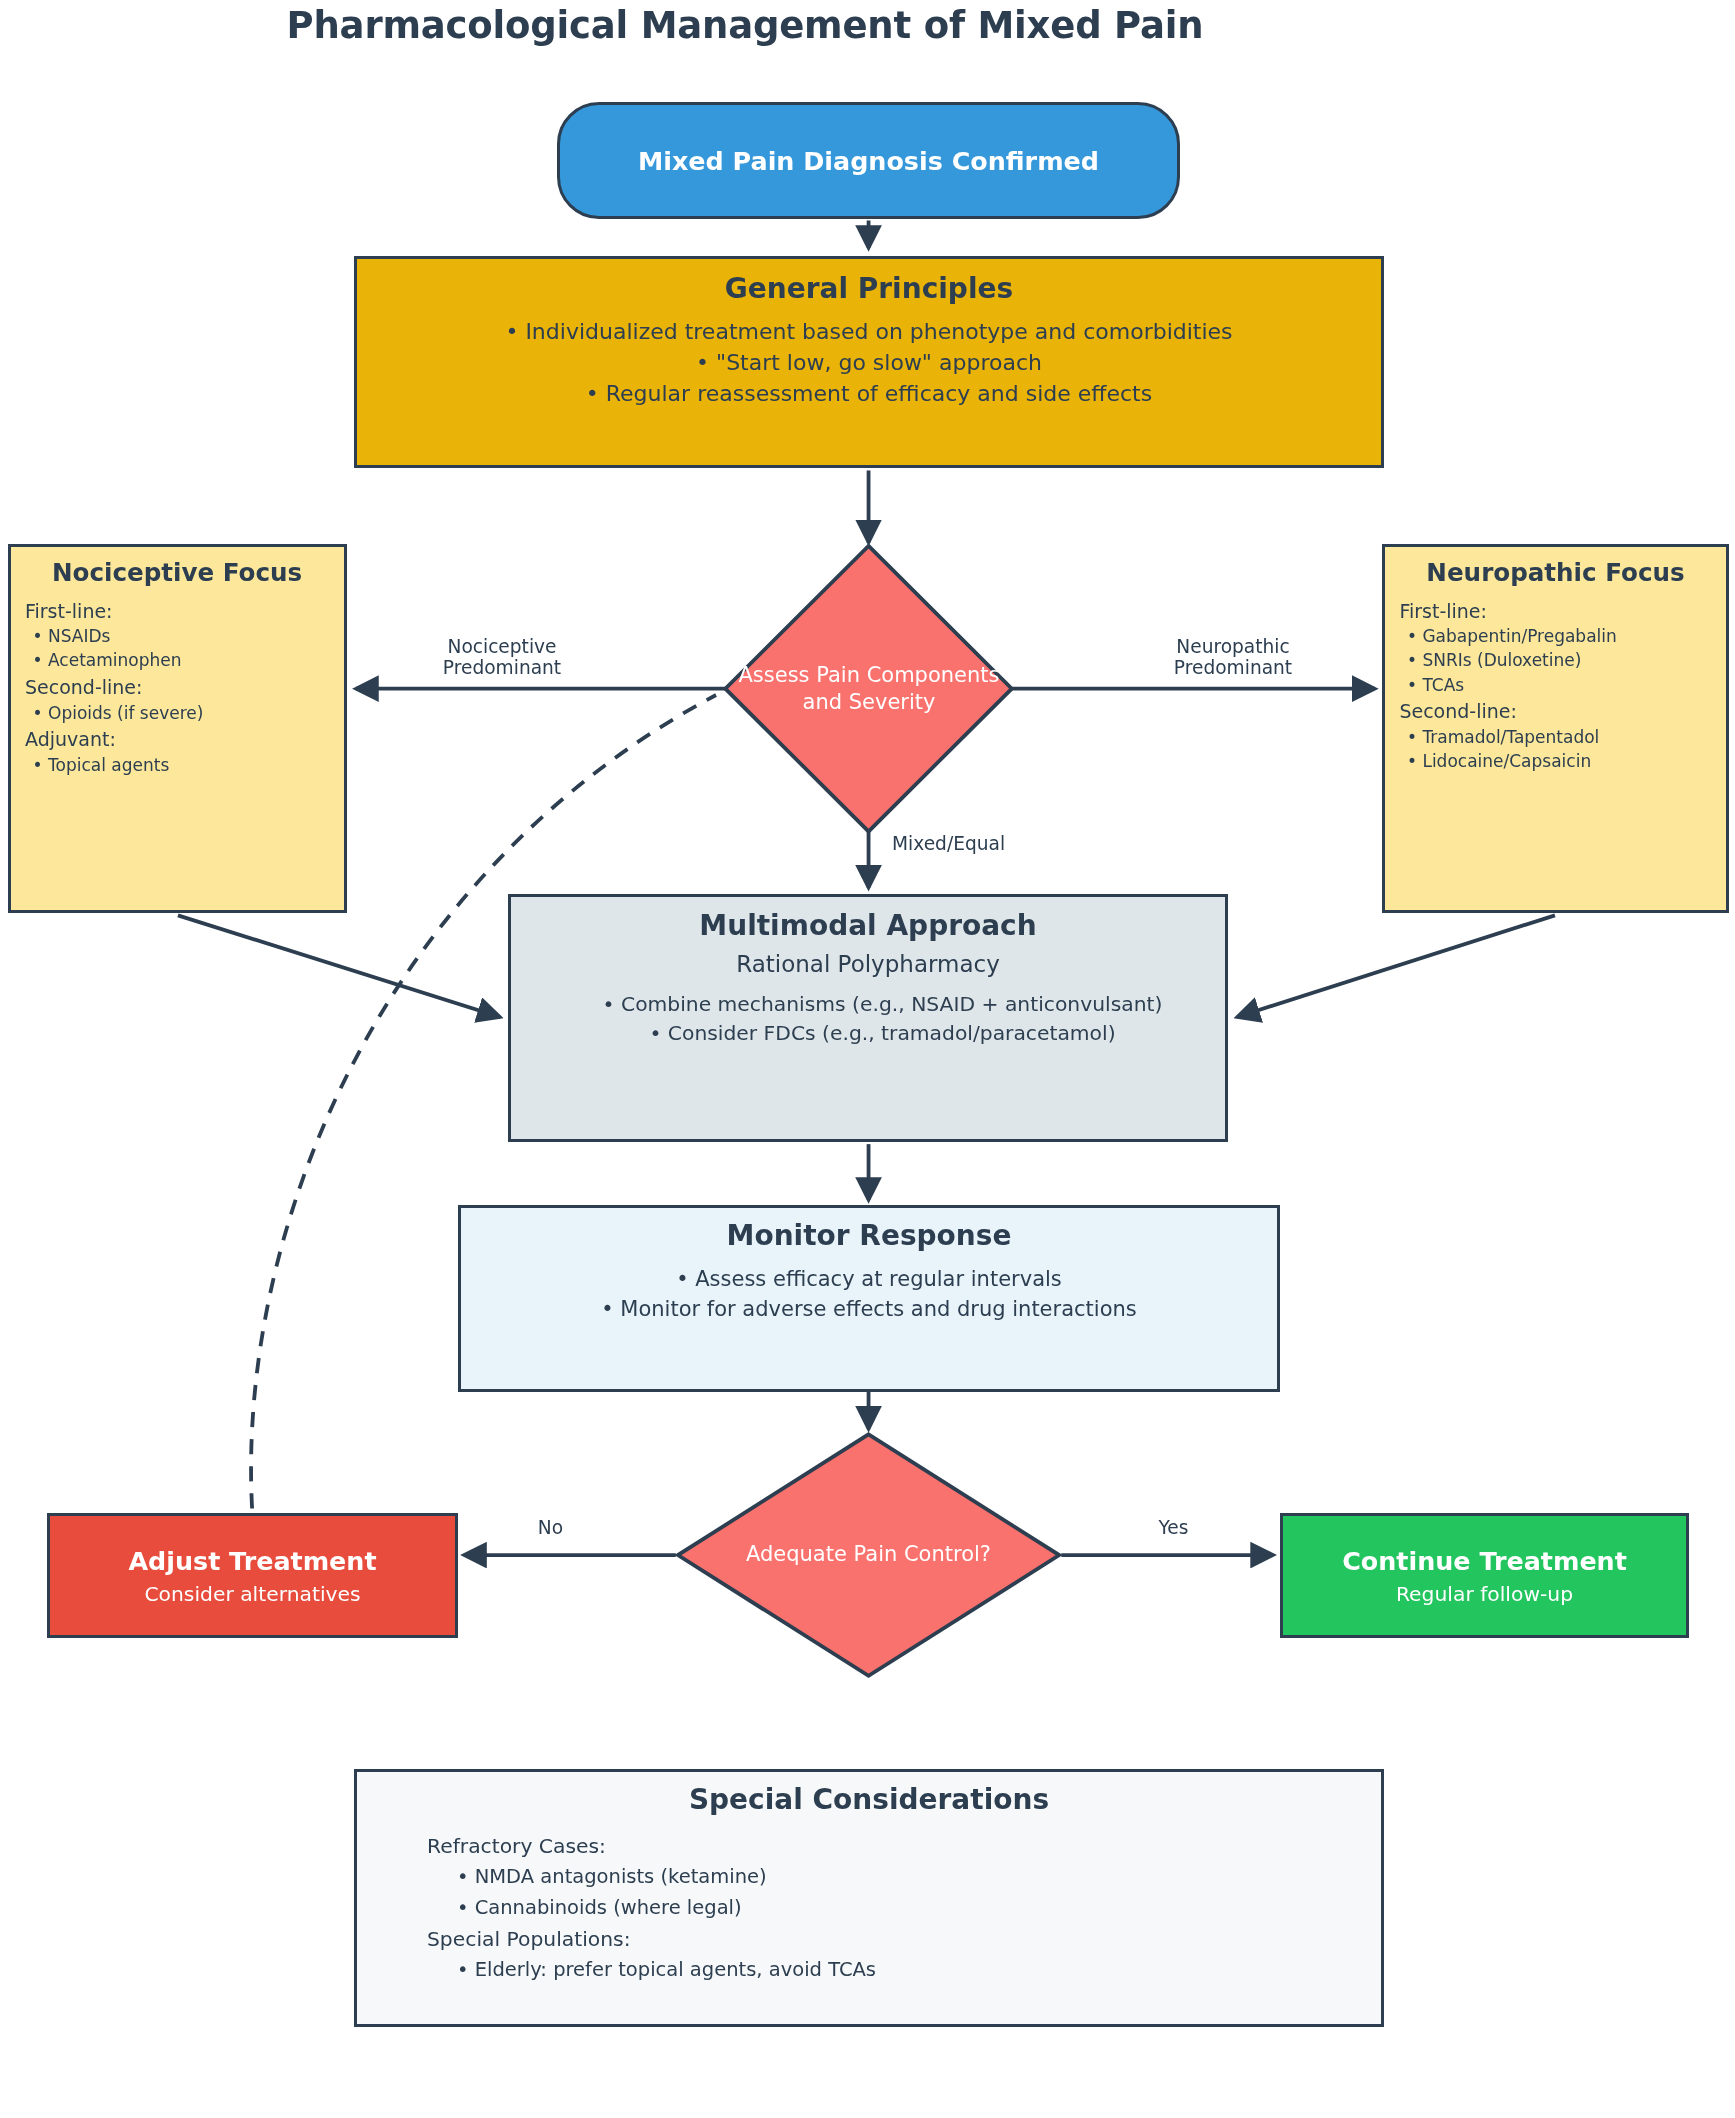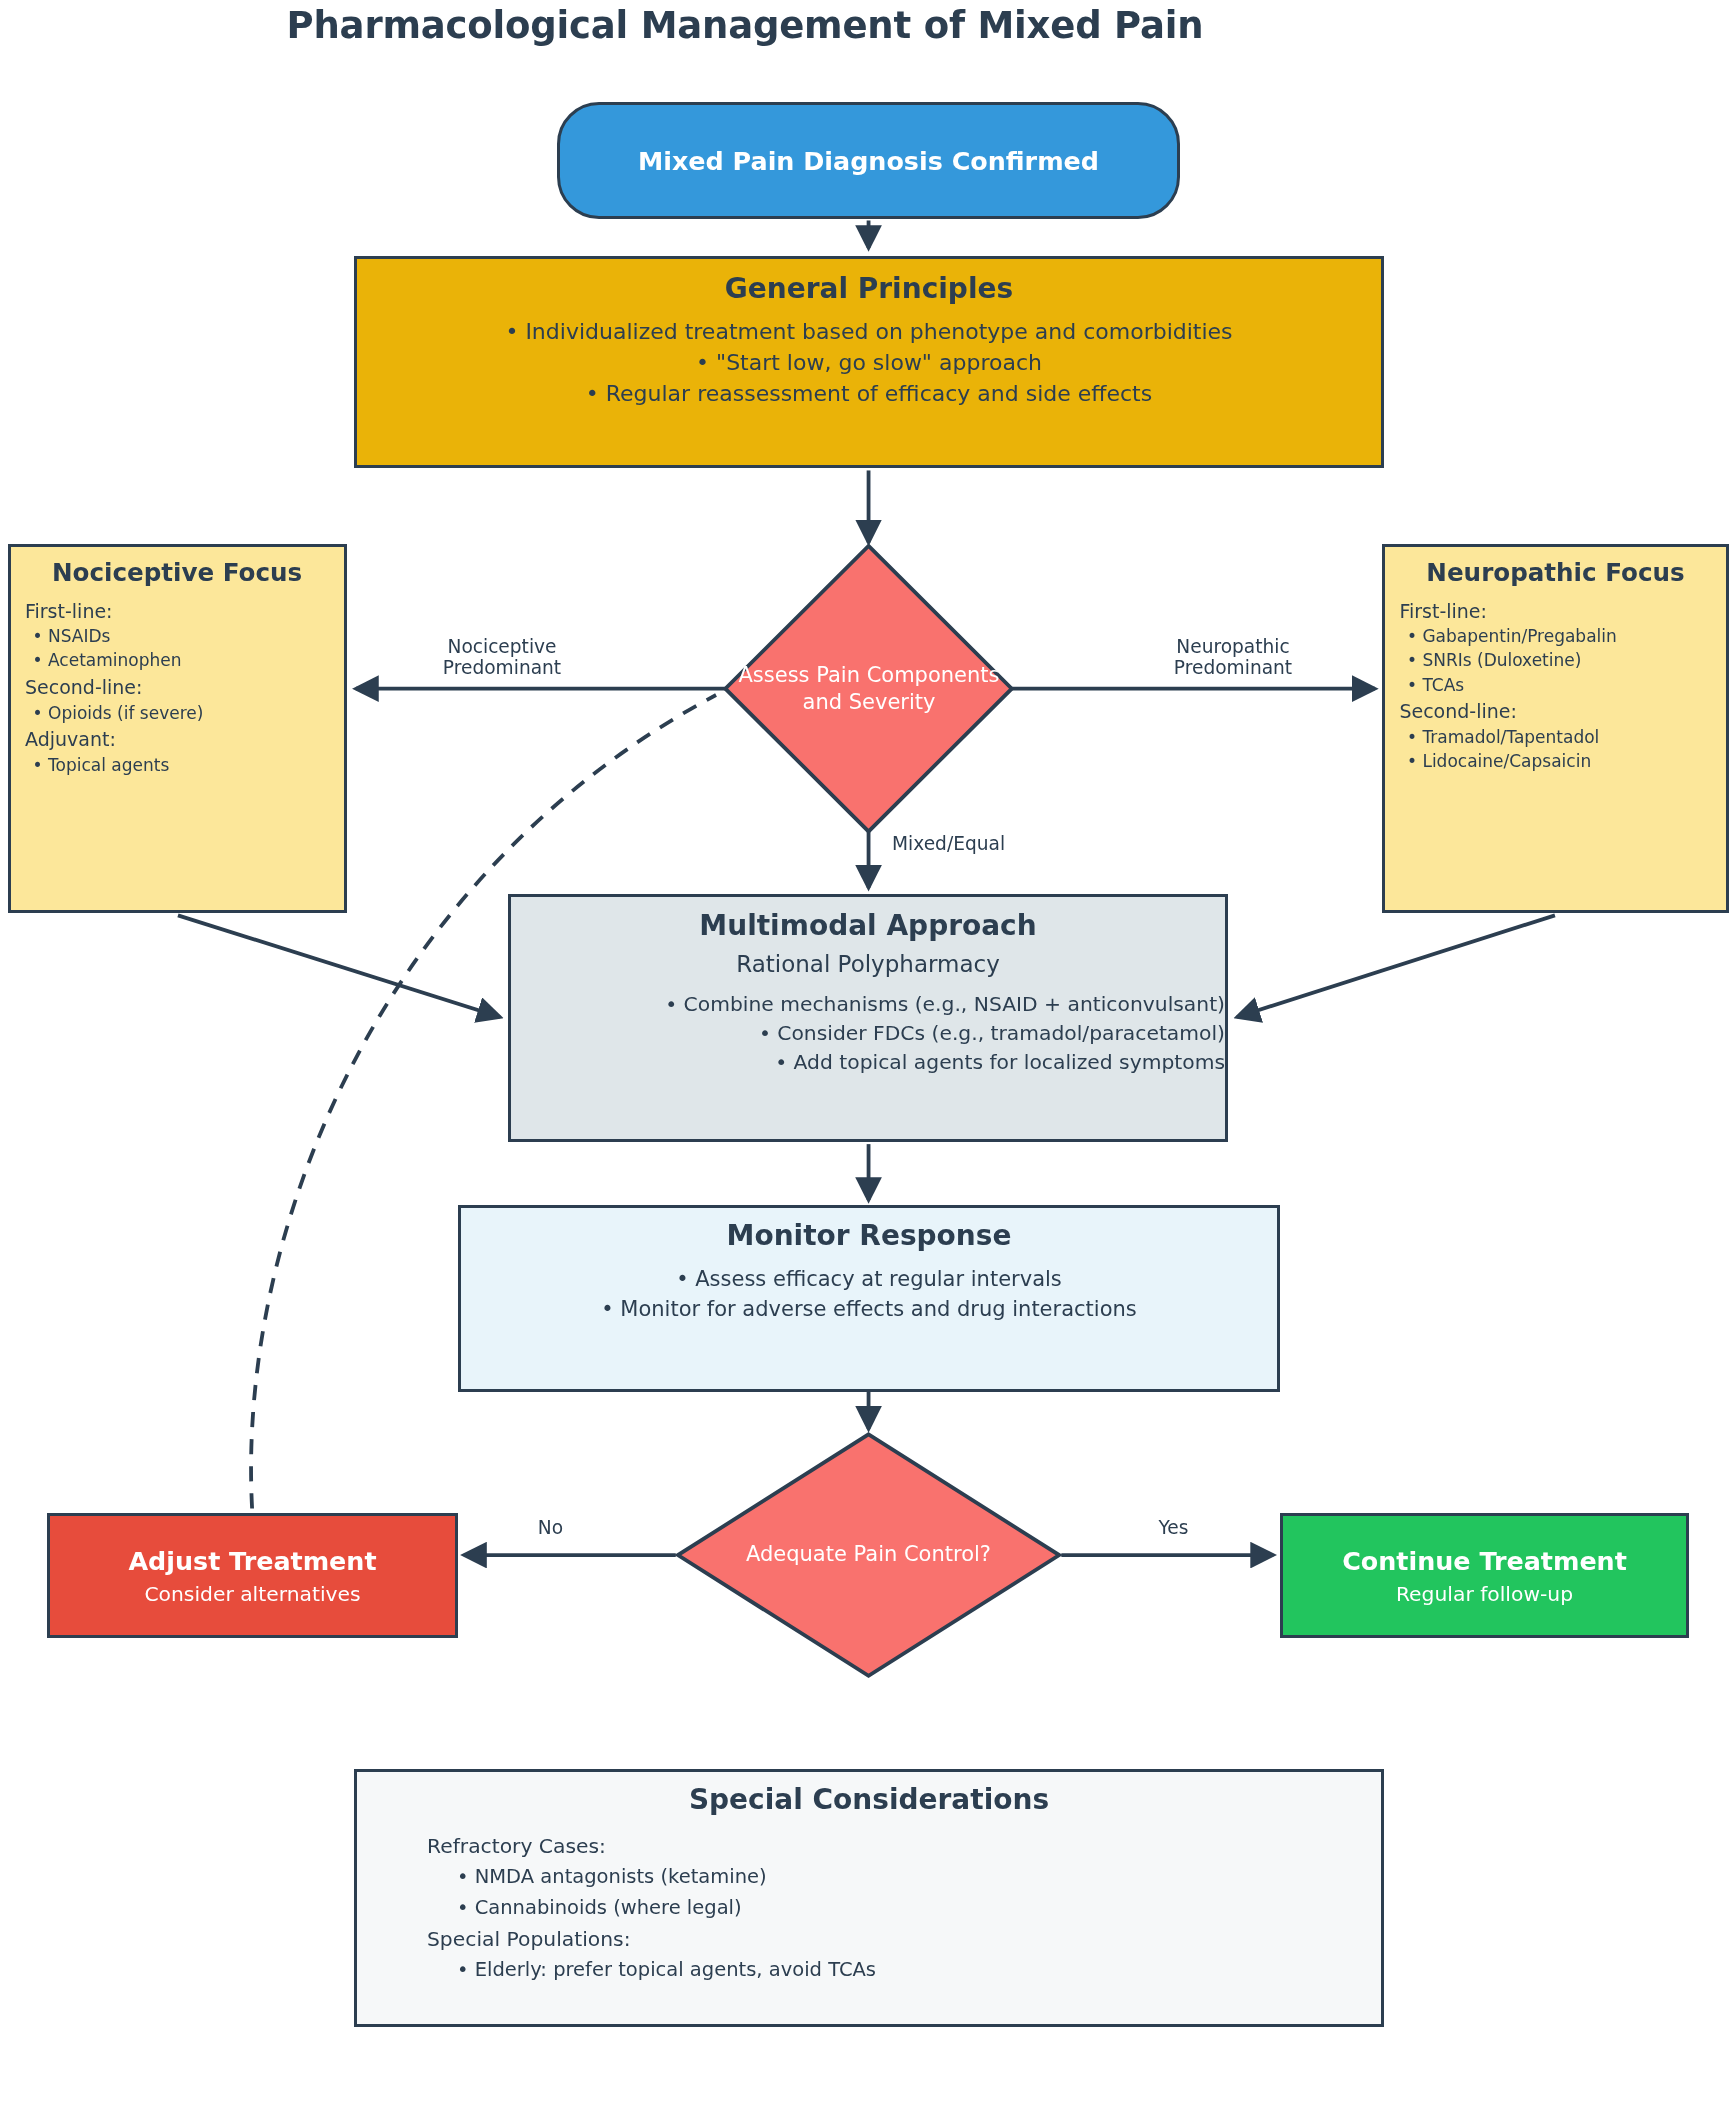--- a/index.html
+++ b/index.html
@@ -59,21 +59,21 @@
   #neuropathic{left:1382px;top:544px;width:347px;height:369px;}
 
   
   #multimodal{
     left:508px;top:894px;width:720px;height:248px;
     background:#dfe6e9;border:3.4px solid #2c3e50;
     justify-content:flex-start;padding-top:12px;
   }
   #multimodal .hdr{font-size:28px;font-weight:bold;color:#2c3e50;margin-bottom:9.3px;}
   #multimodal .sub{font-size:23px;color:#2c3e50;margin-bottom:12.7px;}
-  #multimodal .bullets{width:100%;text-align:right;padding-left:29px;box-sizing:border-box;}
+  #multimodal .bullets{width:100%;text-align:center;padding-left:29px;box-sizing:border-box;}
   #multimodal .li{font-size:20.3px;color:#2c3e50;line-height:1.42;}
 
   
   #monitor{
     left:458px;top:1205px;width:822px;height:187px;
     background:#e8f4fa;border:3.4px solid #2c3e50;
     justify-content:flex-start;padding-top:11px;
   }
   #monitor .hdr{font-size:28px;font-weight:bold;color:#2c3e50;margin-bottom:12px;}
   #monitor .li{font-size:21px;color:#2c3e50;line-height:1.44;}
@@ -194,21 +194,20 @@
     <div class="li">• Tramadol/Tapentadol</div>
     <div class="li">• Lidocaine/Capsaicin</div>
   </div>
 
   <div class="node" id="multimodal">
     <div class="hdr">Multimodal Approach</div>
     <div class="sub">Rational Polypharmacy</div>
     <div class="bullets">
       <div class="li">• Combine mechanisms (e.g., NSAID + anticonvulsant)</div>
       <div class="li">• Consider FDCs (e.g., tramadol/paracetamol)</div>
-      <div class="li">• Add topical agents for localized symptoms</div>
     </div>
   </div>
 
   <div class="node" id="monitor">
     <div class="hdr">Monitor Response</div>
     <div class="li">• Assess efficacy at regular intervals</div>
     <div class="li">• Monitor for adverse effects and drug interactions</div>
   </div>
 
   <div class="node" id="adequate">

